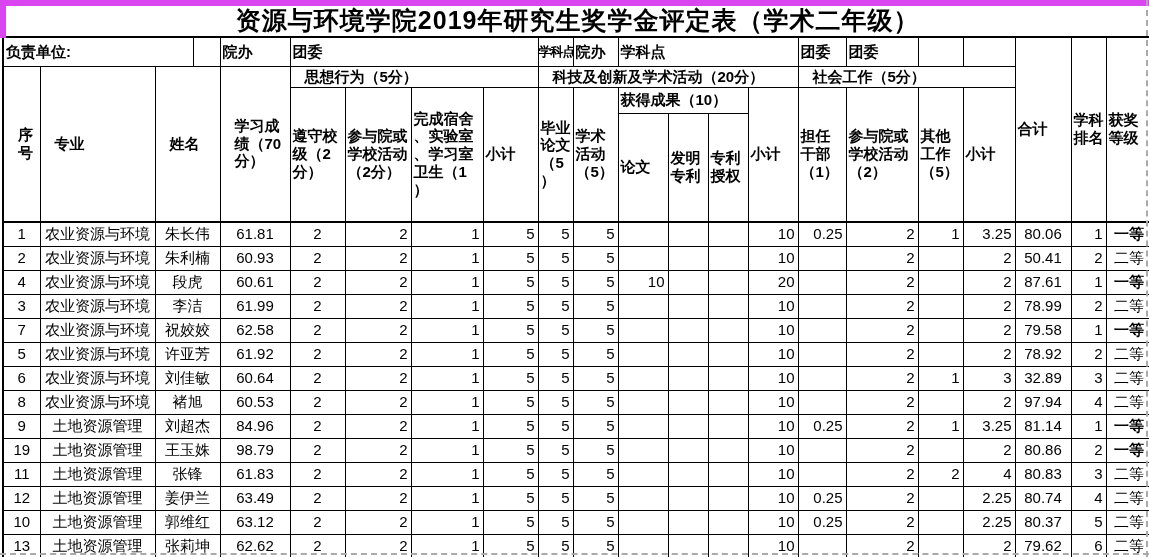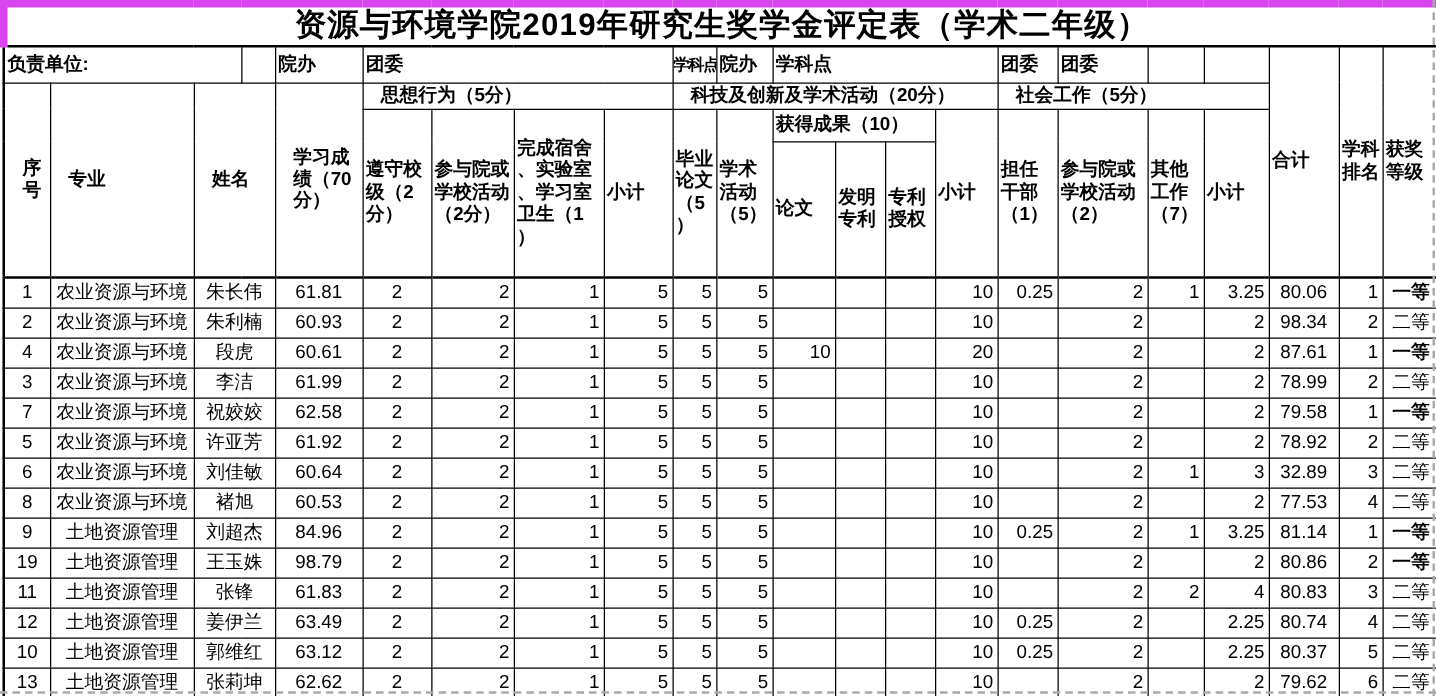--- a/index.html
+++ b/index.html
@@ -91,21 +91,21 @@
       <td rowspan="2" class="hd hb">遵守校级（2分）</td>
       <td rowspan="2" class="hd hb">参与院或学校活动（2分）</td>
       <td rowspan="2" class="hd hb">完成宿舍、实验室、学习室卫生（1）</td>
       <td rowspan="2" class="hd hb">小计</td>
       <td rowspan="2" class="hd hb">毕业论文（5）</td>
       <td rowspan="2" class="hd hb">学术活动（5）</td>
       <td colspan="3" class="hd">获得成果（10）</td>
       <td rowspan="2" class="hd hb">小计</td>
       <td rowspan="2" class="hd hb">担任干部（1）</td>
       <td rowspan="2" class="hd hb">参与院或学校活动（2）</td>
-      <td rowspan="2" class="hd hb">其他工作（7）</td>
+      <td rowspan="2" class="hd hb">其他工作（5）</td>
       <td rowspan="2" class="hd hb">小计</td>
     </tr>
     <tr class="r-leaf">
       <td class="hd hb">论文</td>
       <td class="hd hb">发明专利</td>
       <td class="hd hb">专利授权</td>
     </tr>
   </thead>
   <tbody id="data-rows">
       <tr class="data-row">
@@ -143,21 +143,21 @@
     <td class="tr">5</td>
     <td class="tr">5</td>
     <td class="tr"></td>
     <td class="tr"></td>
     <td class="tr"></td>
     <td class="tr">10</td>
     <td class="tr"></td>
     <td class="tr">2</td>
     <td class="tr"></td>
     <td class="tr">2</td>
-    <td class="tc">98.34</td>
+    <td class="tc">50.41</td>
     <td class="tr">2</td>
     <td class="tc">二等</td>
   </tr>
       <tr class="data-row">
     <td class="tc">4</td>
     <td class="tc">农业资源与环境</td>
     <td class="tc" colspan="2">段虎</td>
     <td class="tc">60.61</td>
     <td class="tc">2</td>
     <td class="tr">2</td>
@@ -281,21 +281,21 @@
     <td class="tr">5</td>
     <td class="tr">5</td>
     <td class="tr"></td>
     <td class="tr"></td>
     <td class="tr"></td>
     <td class="tr">10</td>
     <td class="tr"></td>
     <td class="tr">2</td>
     <td class="tr"></td>
     <td class="tr">2</td>
-    <td class="tc">77.53</td>
+    <td class="tc">97.94</td>
     <td class="tr">4</td>
     <td class="tc">二等</td>
   </tr>
       <tr class="data-row">
     <td class="tc">9</td>
     <td class="tc">土地资源管理</td>
     <td class="tc" colspan="2">刘超杰</td>
     <td class="tc">84.96</td>
     <td class="tc">2</td>
     <td class="tr">2</td>

